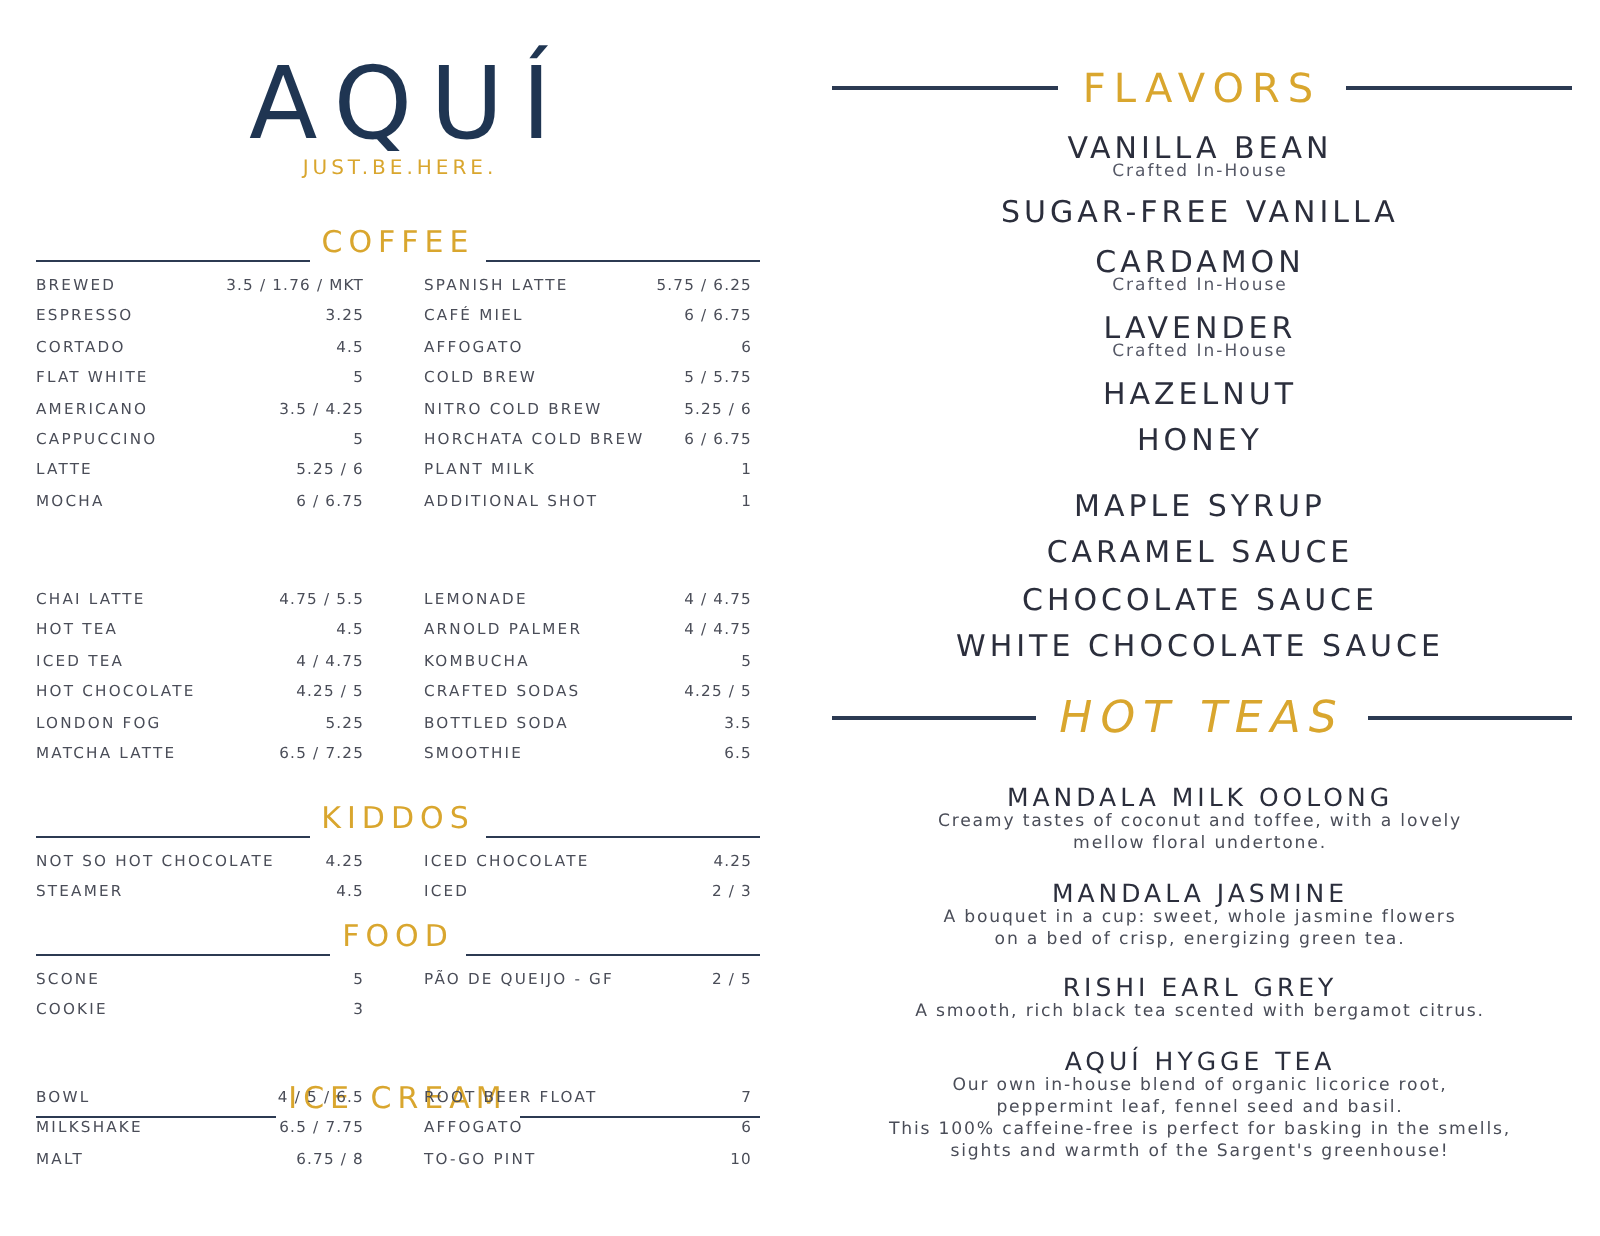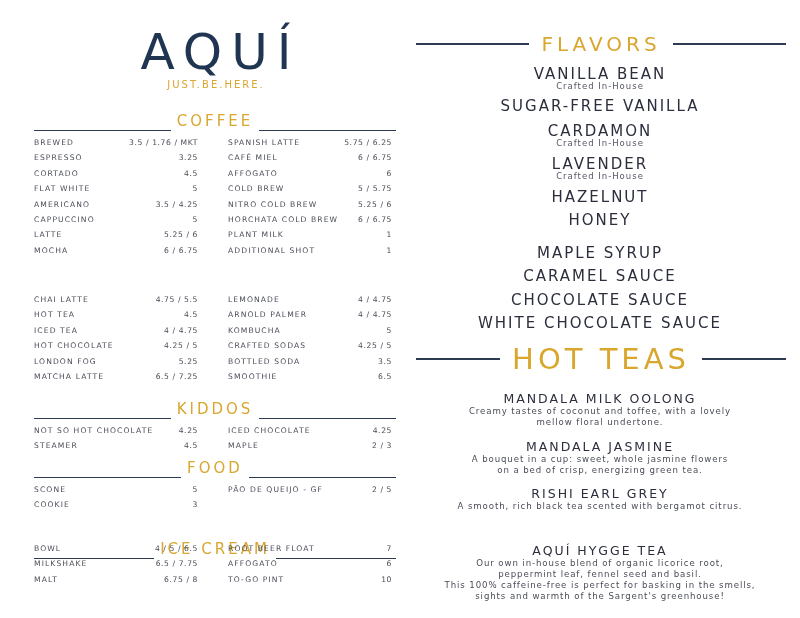--- a/index.html
+++ b/index.html
@@ -1,20 +1,20 @@
 <!DOCTYPE html>
 <html><head>
   <meta charset="utf-8">
   <style>
     html, body { margin: 0; padding: 0; background: #ffffff; }
     body { width: 800px; height: 618px; position: relative; overflow: hidden;
            font-family: "DejaVu Sans", sans-serif; color: #3a3d4a; }
 
     
-    .left { position: absolute; left: 0; top: 0; width: 400px; height: 618px; margin-left: 16px; }
+    .left { position: absolute; left: 0; top: 0; width: 400px; height: 618px; }
     .logo { position: absolute; left: 100px; top: 26px; width: 200px; text-align: center; }
     .logo-word { font-family: "DejaVu Sans", sans-serif; font-size: 50px; letter-spacing: 9px;
                  color: #1f3552; font-weight: normal; line-height: 52px; padding-left: 9px; }
     .logo-tag { font-size: 10px; letter-spacing: 2px; color: #d9a62e; margin-top: 1px; }
 
     .sec-head { position: absolute; left: 18px; width: 362px; height: 20px;
                 display: flex; align-items: flex-end; }
     .sec-head .line { flex: 1; height: 1.5px; background: #2c3a52; }
     .sec-head .title { padding: 0 6px; font-size: 15px; letter-spacing: 3px; color: #d9a62e;
                        white-space: nowrap; line-height: 20px; }
@@ -185,21 +185,21 @@
       </div>
     <div class="item">
         <span>ICED CHOCOLATE</span>
         <span class="price">4.25</span>
       </div>
     <div class="item">
         <span>STEAMER</span>
         <span class="price">4.5</span>
       </div>
     <div class="item">
-        <span>MAPLE</span>
+        <span>ICED</span>
         <span class="price">2 / 3</span>
       </div>
   </div>
 
   <div class="sec-head" style="top:458px;">
     <div class="line"></div>
     <div class="title">FOOD</div>
     <div class="line"></div>
   </div>
   <div class="items" style="top:482px;">
@@ -291,38 +291,38 @@
   </div>
   <div class="flavor" style="top:293px;">
     <div class="name">CHOCOLATE SAUCE</div>
   </div>
   <div class="flavor" style="top:316px;">
     <div class="name">WHITE CHOCOLATE SAUCE</div>
   </div>
 
   <div class="r-head" style="top:344px; height:30px;">
     <div class="line"></div>
-    <div class="title" style="font-size:29px;">HOT TEAS</div>
+    <div class="title" style="font-size:22px;font-style:italic;">HOT TEAS</div>
     <div class="line"></div>
   </div>
 
   <div class="tea" style="top:391px;">
     <div class="name">MANDALA MILK OOLONG</div>
     <div class="desc">Creamy tastes of coconut and toffee, with a lovely</div>
     <div class="desc">mellow floral undertone.</div>
   </div>
   <div class="tea" style="top:439px;">
     <div class="name">MANDALA JASMINE</div>
     <div class="desc">A bouquet in a cup: sweet, whole jasmine flowers</div>
     <div class="desc">on a bed of crisp, energizing green tea.</div>
   </div>
   <div class="tea" style="top:486px;">
     <div class="name">RISHI EARL GREY</div>
     <div class="desc">A smooth, rich black tea scented with bergamot citrus.</div>
   </div>
-  <div class="tea" style="top:523px;margin-top:20px;">
+  <div class="tea" style="top:523px;">
     <div class="name">AQUÍ HYGGE TEA</div>
     <div class="desc">Our own in-house blend of organic licorice root,</div>
     <div class="desc">peppermint leaf, fennel seed and basil.</div>
     <div class="desc">This 100% caffeine-free is perfect for basking in the smells,</div>
     <div class="desc">sights and warmth of the Sargent's greenhouse!</div>
   </div>
 </div>
 
 </body></html>

